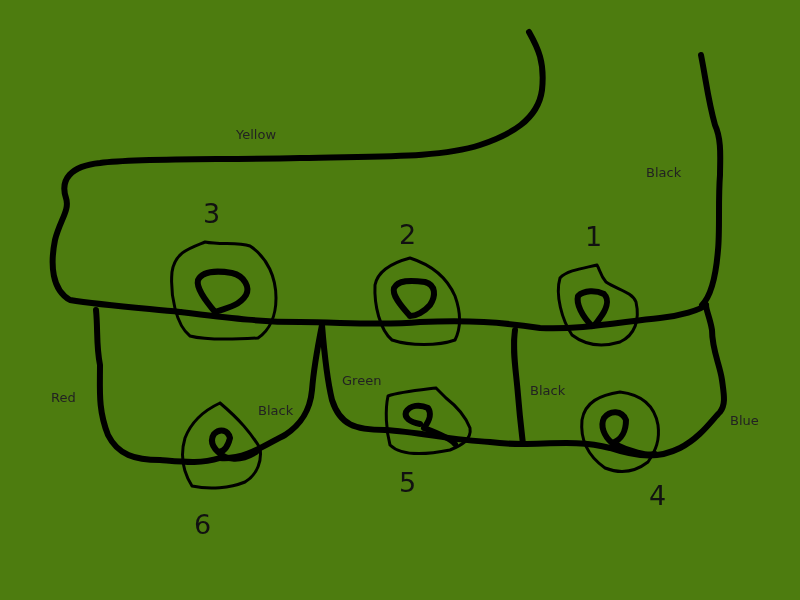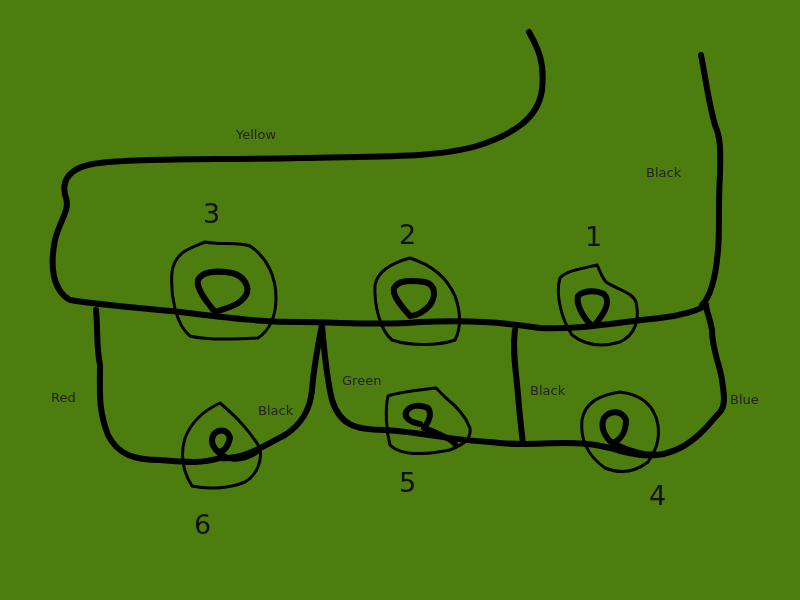--- a/index.html
+++ b/index.html
@@ -50,21 +50,21 @@
       <path stroke-width="6" d="M612,443 C604,436 600,426 604,418 C610,410 622,410 626,420 C626,430 622,440 612,443 C630,452 648,456 655,454"></path>
     </g>
   </svg>
 
   <span class="label" style="left:236px;top:128px;">Yellow</span>
   <span class="label" style="left:646px;top:166px;">Black</span>
   <span class="label" style="left:51px;top:391px;text-align:center;">Red</span>
   <span class="label" style="left:258px;top:404px;">Black</span>
   <span class="label" style="left:342px;top:374px;">Green</span>
   <span class="label" style="left:530px;top:384px;">Black</span>
-  <span class="label" style="left:730px;top:393px;">Blue</span>
+  <span class="label" style="left:730px;top:414px;">Blue</span>
 
   <span class="num" style="left:585px;top:223px;">1</span>
   <span class="num" style="left:399px;top:221px;">2</span>
   <span class="num" style="left:203px;top:200px;">3</span>
   <span class="num" style="left:649px;top:482px;">4</span>
   <span class="num" style="left:399px;top:469px;">5</span>
   <span class="num" style="left:194px;top:511px;">6</span>
 </div>
 
 </body></html>

